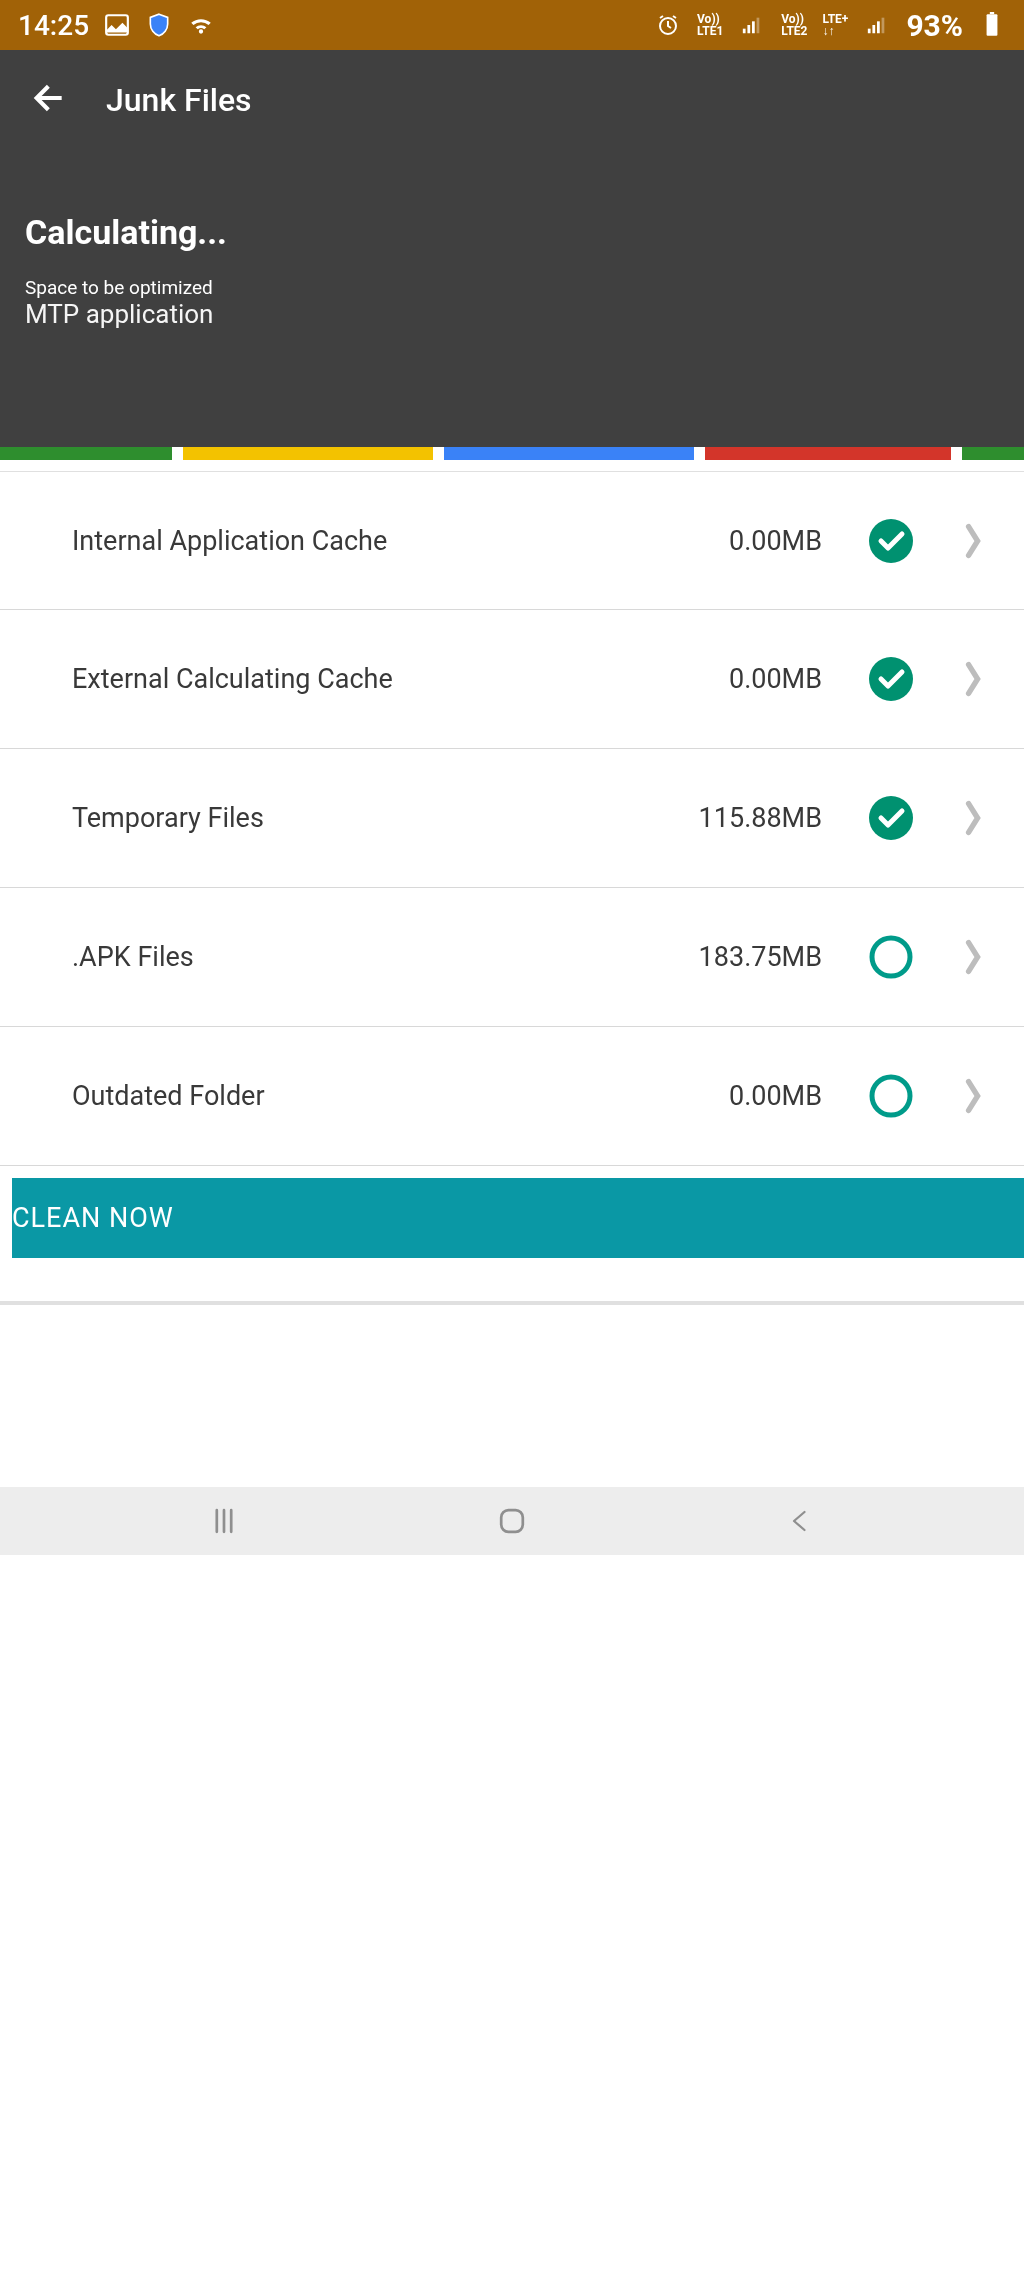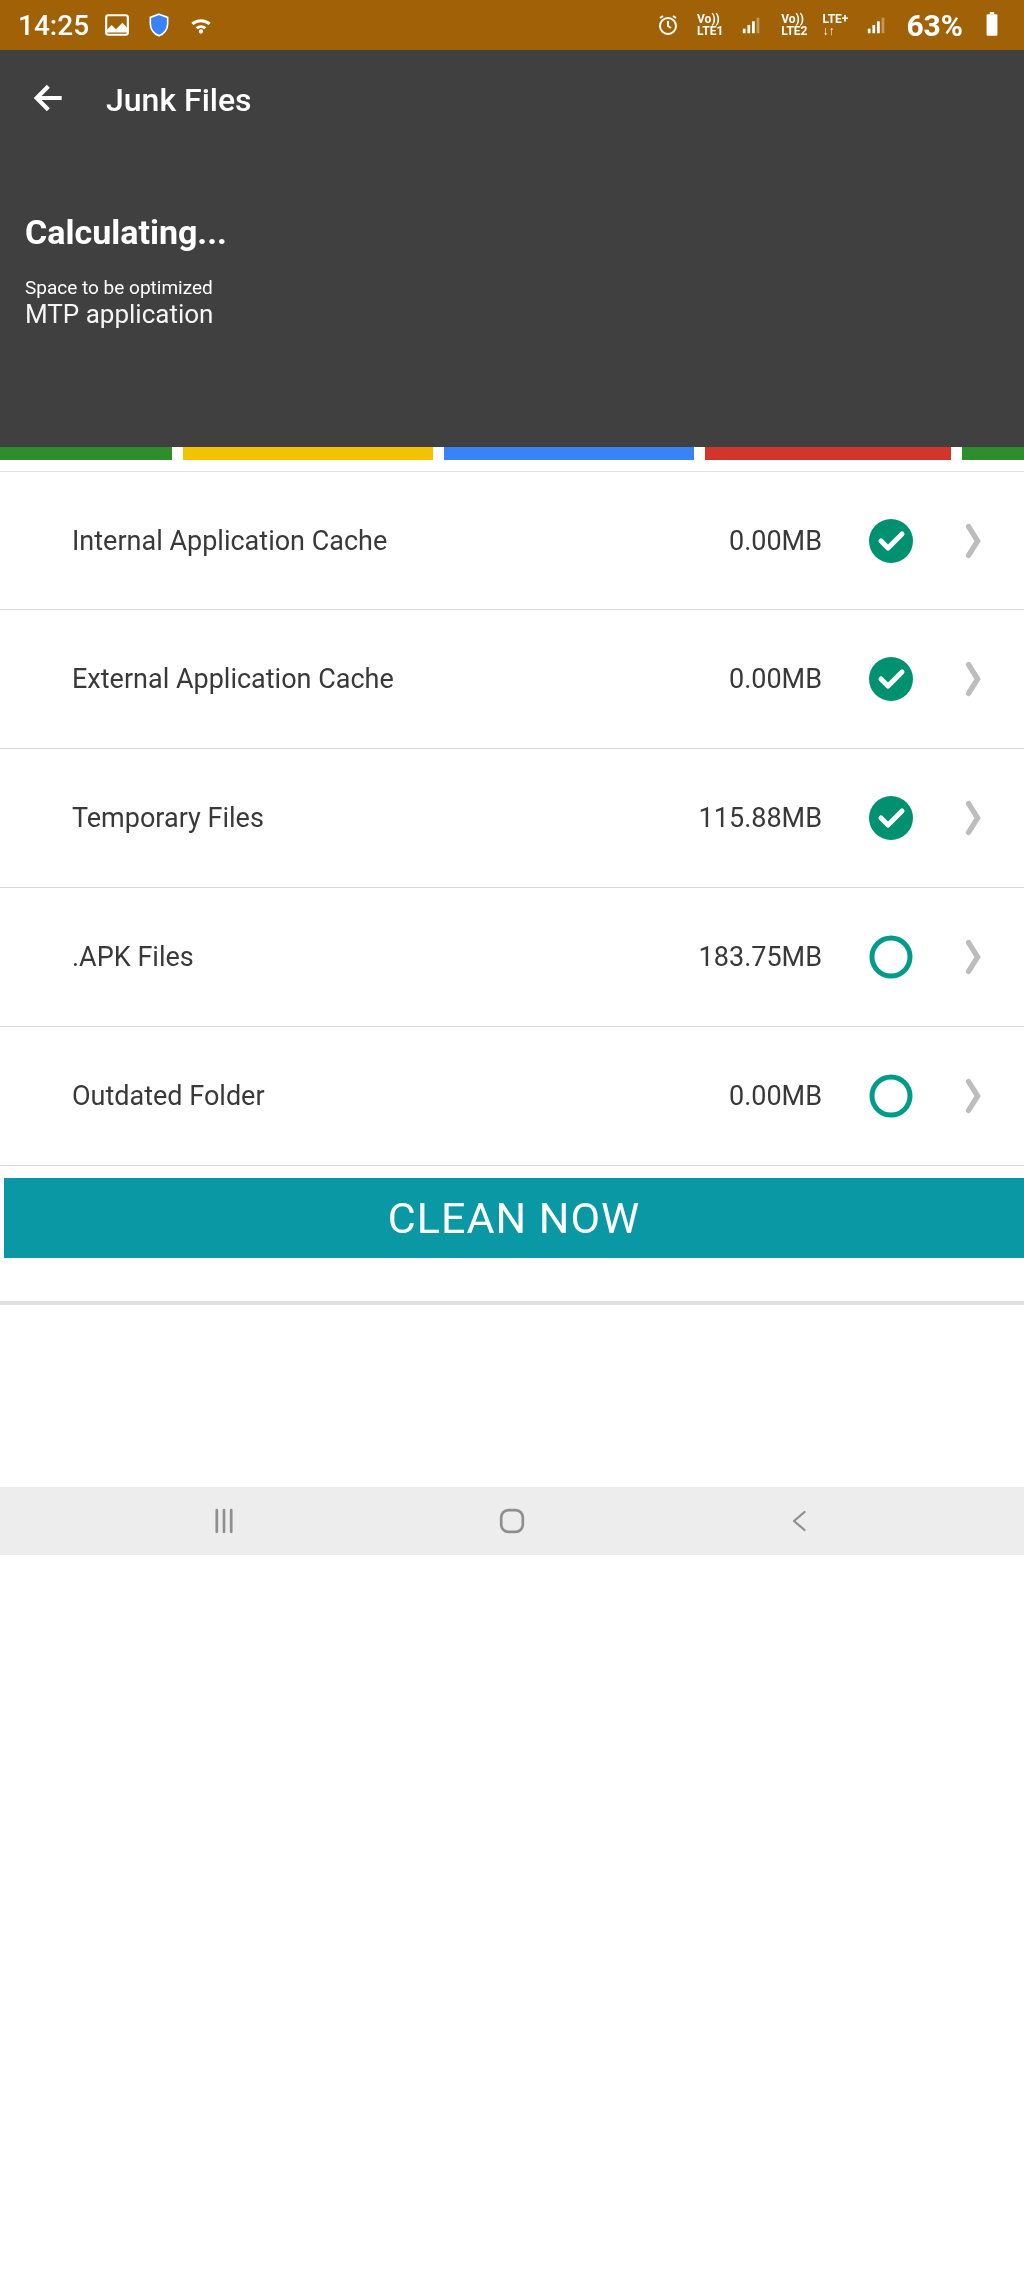--- a/index.html
+++ b/index.html
@@ -40,23 +40,23 @@
       display:flex; align-items:center; height:139px; padding:0 36px 0 48px;
       border-bottom:1px solid #d8d8d8; background:#fff;
     }
     .row:first-child { border-top:1px solid #e0e0e0; margin-top:11px; }
     .row-label { flex:1; font-size:27px; color:#393939;margin-left:24px; }
     .row-size { font-size:27px; color:#393939; margin-right:46px; }
     .check { width:46px; height:46px; margin-right:46px; }
     .chev { width:28px; height:46px; display:flex; align-items:center; justify-content:center; }
 
     .clean-btn {
-      position:absolute; left:4px; right:0; top:1178px; height:80px;
-      background:#0a98a5; color:#fff; font-size:43px; letter-spacing:1px;
-      display:flex; align-items:center; justify-content:center; font-weight:400;
+      position:absolute; left:12px; right:0; top:1178px; height:80px;
+      background:#0a98a5; color:#fff; font-size:27px; letter-spacing:1px;
+      display:flex; align-items:center; font-weight:400;
     }
 
     .nav-bar {
       position:absolute; left:0; right:0; top:1487px; height:68px;
       background:#ededed; display:flex; align-items:center; justify-content:space-around;
       padding:0 80px;
     }
     .nav-btn { width:60px; height:44px; display:flex; align-items:center; justify-content:center; }
   </style>
 </head>
@@ -108,21 +108,21 @@
       </span>
     <span style="font-size:12px;line-height:1">LTE+<br>↓↑</span>
     <span class="sb-icon">
       <svg viewBox="0 0 24 24" width="22" height="22" fill="#fff">
           <rect x="2" y="16" width="3" height="5"></rect>
           <rect x="7" y="12" width="3" height="9"></rect>
           <rect x="12" y="8" width="3" height="13"></rect>
           <rect x="17" y="4" width="3" height="17" opacity=".35"></rect>
         </svg>
     </span>
-    <span class="batt">63%</span>
+    <span class="batt">93%</span>
     <span class="sb-icon">
       <svg viewBox="0 0 14 24" width="16" height="26" fill="#fff">
           <rect x="2" y="2" width="10" height="20" rx="1"></rect>
           <rect x="5" y="0" width="4" height="2"></rect>
           <rect x="3" y="3" width="8" height="3" fill="#12537f" opacity=".0"></rect>
         </svg>
     </span>
   </div>
 </div>
 
@@ -166,21 +166,21 @@
         </svg>
     </span>
     <span class="chev">
       <svg viewBox="0 0 20 40" width="18" height="40">
           <path d="M4 4l10 16L4 36" stroke="#bdbdbd" stroke-width="6" fill="none" stroke-linecap="round"></path>
         </svg>
     </span>
   </div>
 
   <div class="row">
-    <span class="row-label">External Application Cache</span>
+    <span class="row-label">External Calculating Cache</span>
     <span class="row-size">0.00MB</span>
     <span class="check">
       <svg viewBox="0 0 46 46">
           <circle cx="23" cy="23" r="22" fill="#009170"></circle>
           <path d="M13 23l7 7 14-14" stroke="#fff" stroke-width="5" fill="none" stroke-linecap="round" stroke-linejoin="round"></path>
         </svg>
     </span>
     <span class="chev">
       <svg viewBox="0 0 20 40" width="18" height="40">
           <path d="M4 4l10 16L4 36" stroke="#bdbdbd" stroke-width="6" fill="none" stroke-linecap="round"></path>

